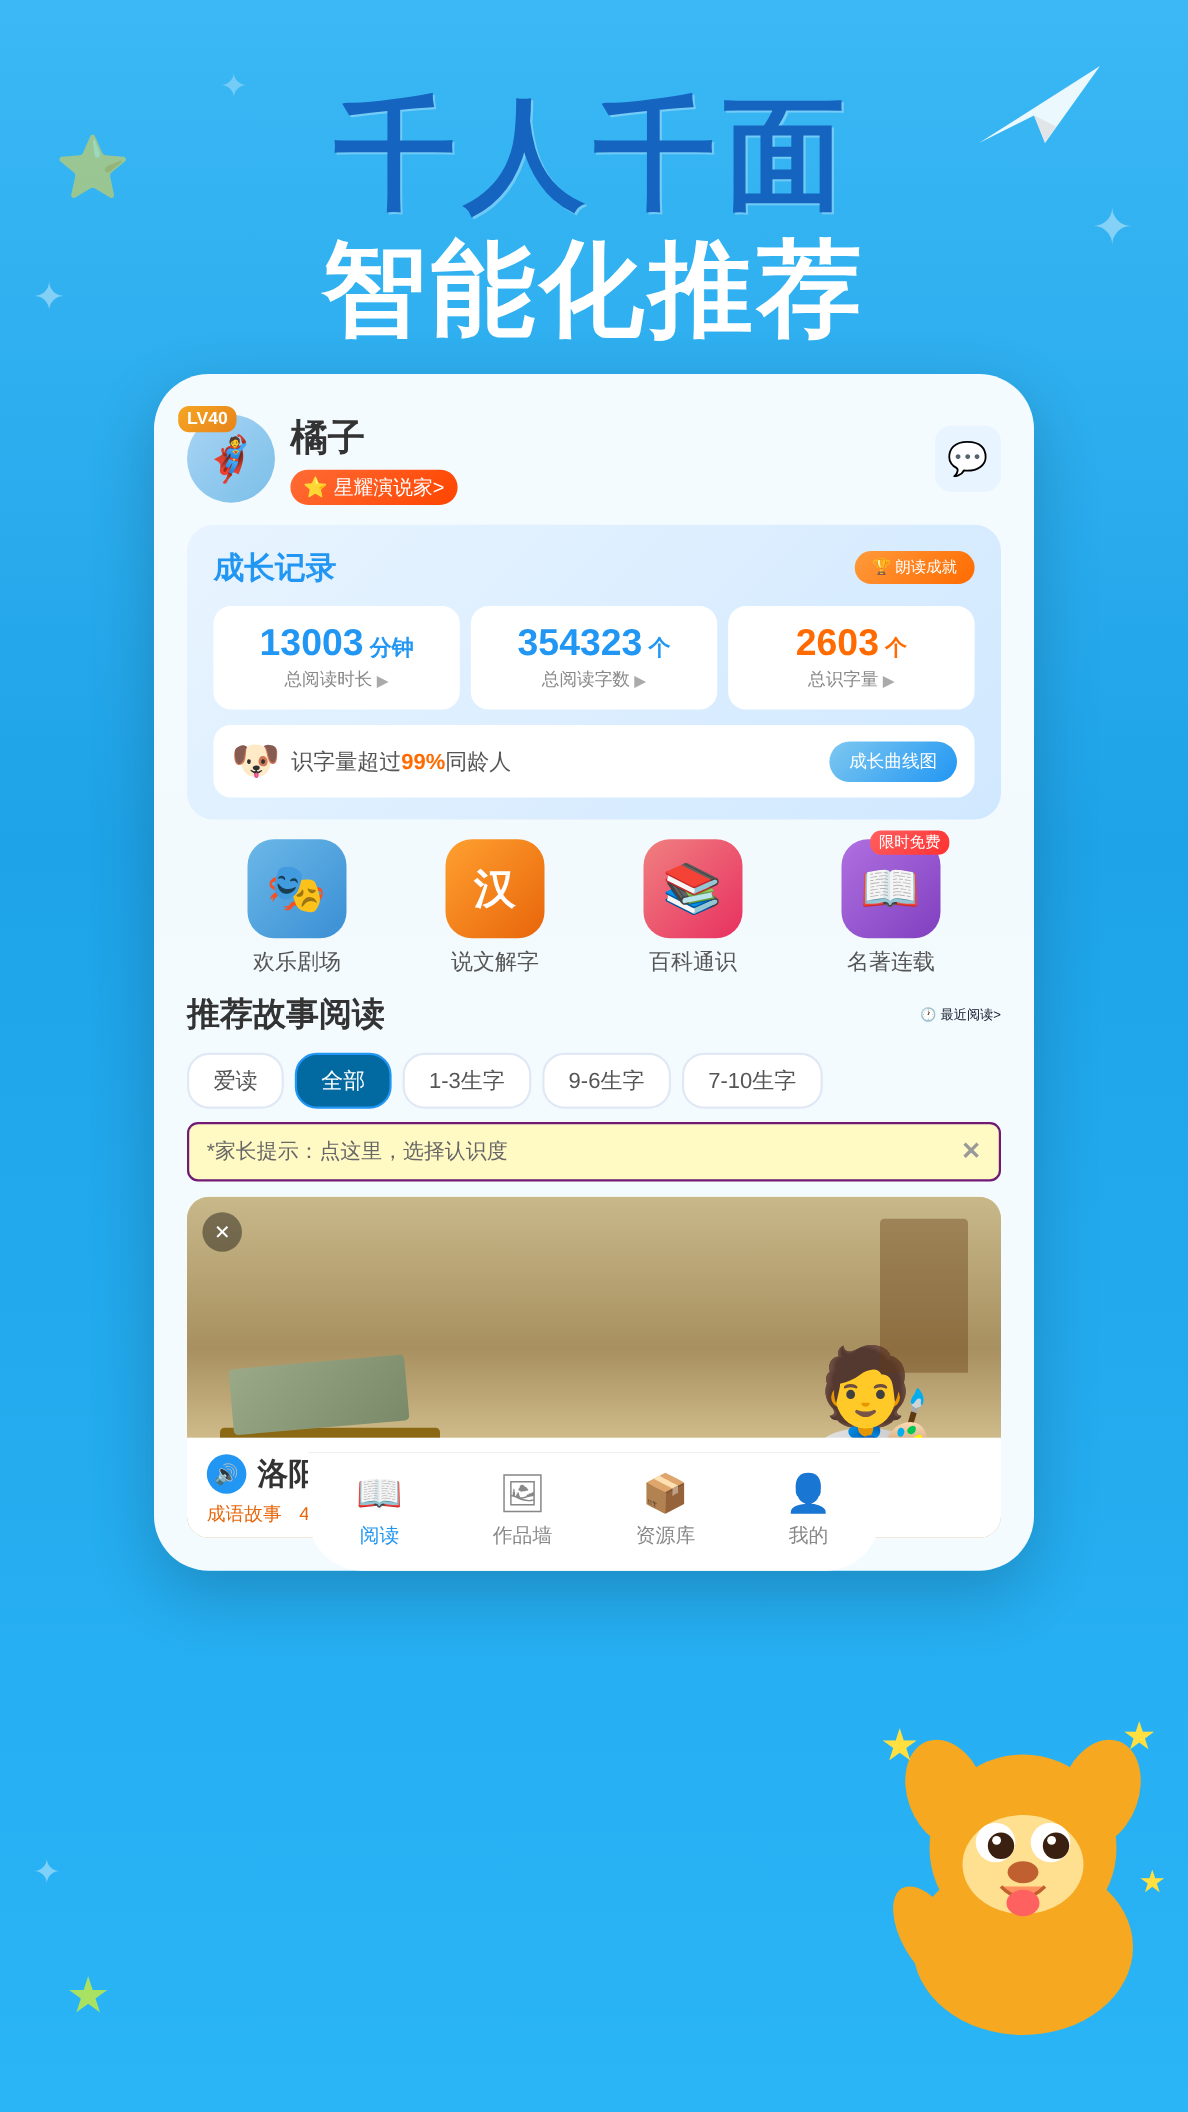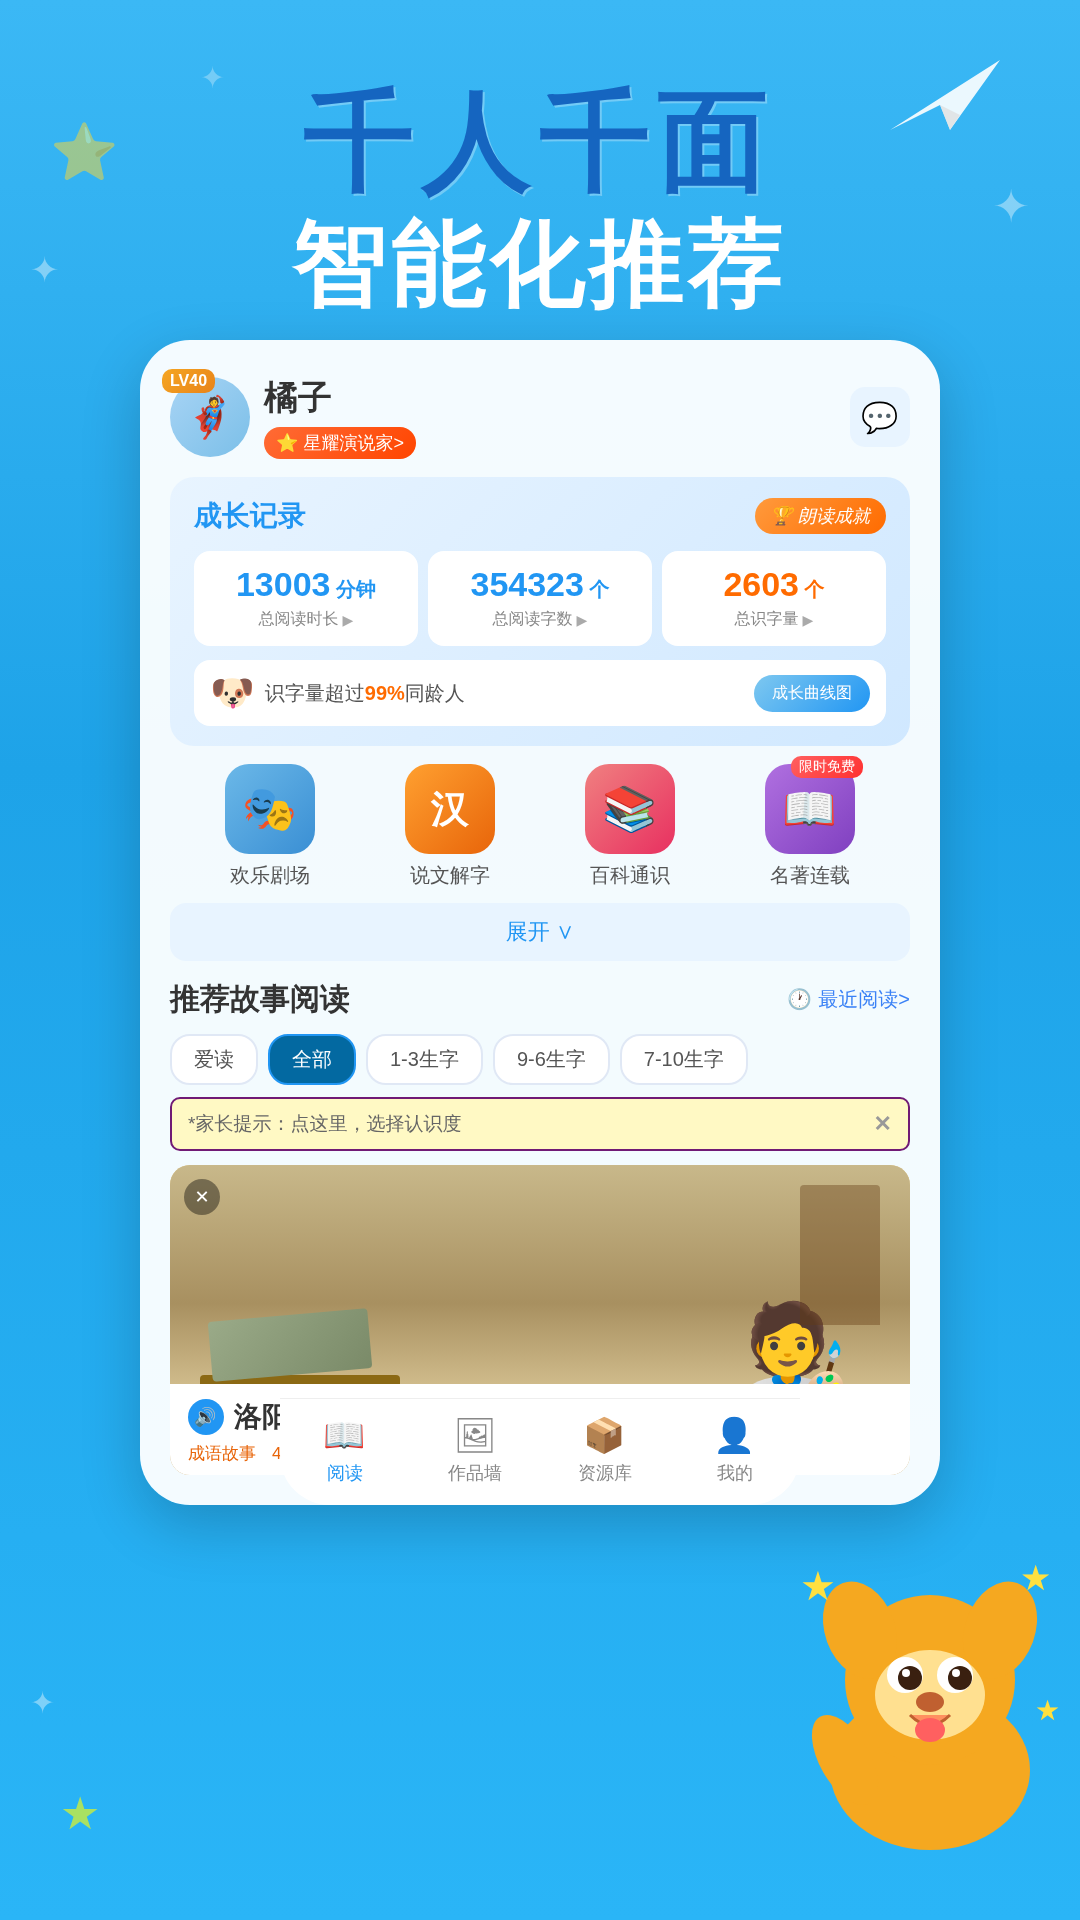--- a/index.html
+++ b/index.html
@@ -128,27 +128,26 @@
       margin-bottom: 16px;
     }
     .growth-title {
       font-size: 28px;
       font-weight: bold;
       color: #2196f3;
     }
     .reading-badge {
       background: linear-gradient(135deg, #ff9a3c, #ff6b00);
       color: white;
-      font-size: 18px;
+      font-size: 14px;
       padding: 6px 16px;
       border-radius: 20px;
       display: flex;
       align-items: center;
       gap: 6px;
-      font-style: italic;
     }
     .stats-row {
       display: flex;
       gap: 10px;
       margin-bottom: 14px;
     }
     .stat-item {
       flex: 1;
       background: white;
       border-radius: 16px;
@@ -277,22 +276,22 @@
       align-items: center;
       justify-content: space-between;
       margin-bottom: 14px;
     }
     .story-title {
       font-size: 30px;
       font-weight: bold;
       color: #333;
     }
     .recent-read {
-      font-size: 20px;
-      color: #3b82f6;
+      font-size: 12px;
+      color: #0f172a;
       display: flex;
       align-items: center;
       gap: 4px;
     }
 
     
     .filter-tabs {
       display: flex;
       gap: 10px;
       margin-bottom: 12px;
@@ -567,21 +566,20 @@
     <div class="icon-item">
       <div class="icon-circle purple-bg">
         <span>📖</span>
         <div class="free-badge">限时免费</div>
       </div>
       <span class="icon-label">名著连载</span>
     </div>
   </div>
 
   
-  <button class="expand-btn">展开 ∨</button>
 
   
   <div class="story-section">
     <div class="story-header">
       <div class="story-title">推荐故事阅读</div>
       <div class="recent-read">🕐 最近阅读&gt;</div>
     </div>
 
     <div class="filter-tabs">
       <button class="filter-tab">爱读</button>

